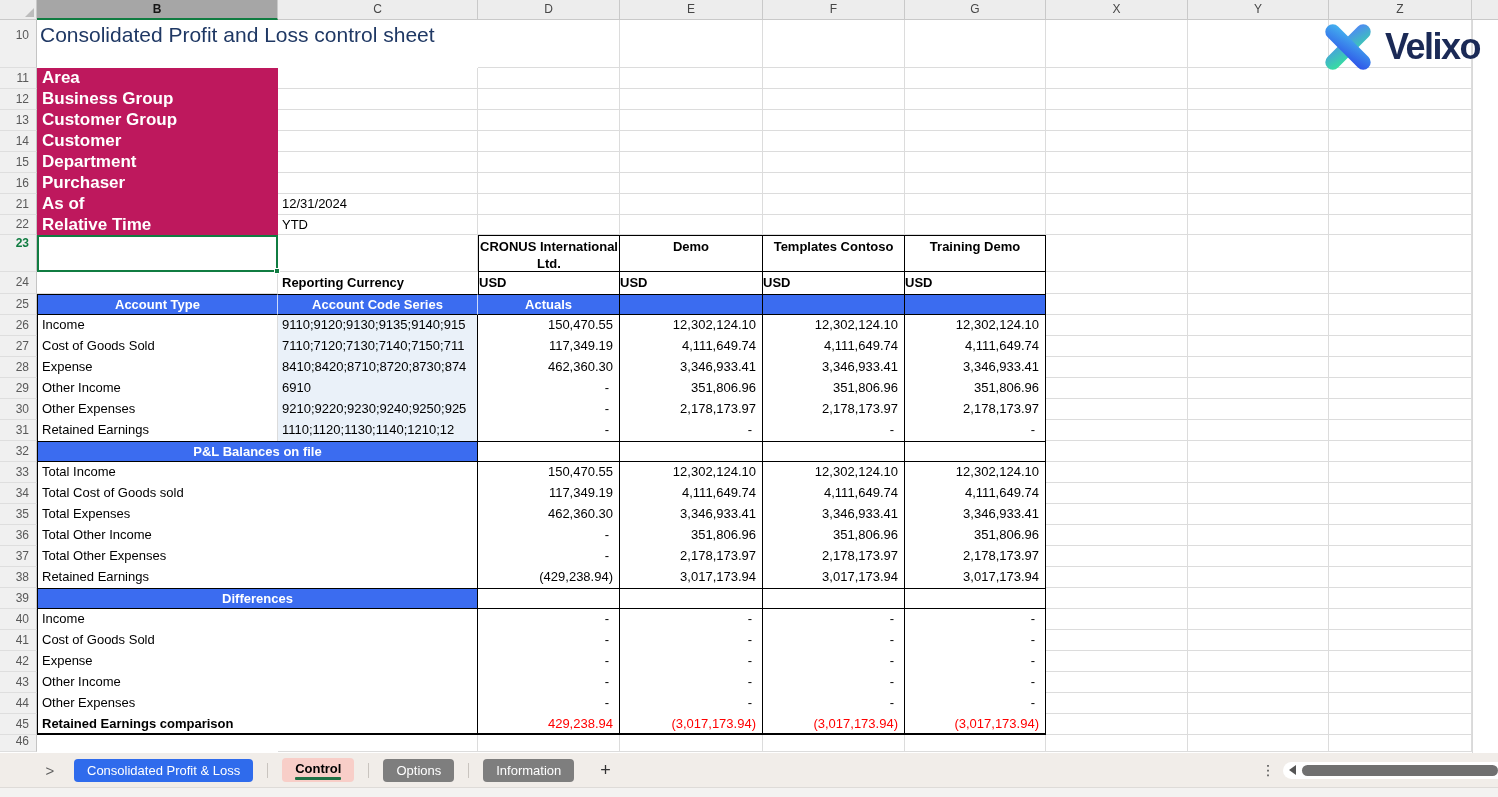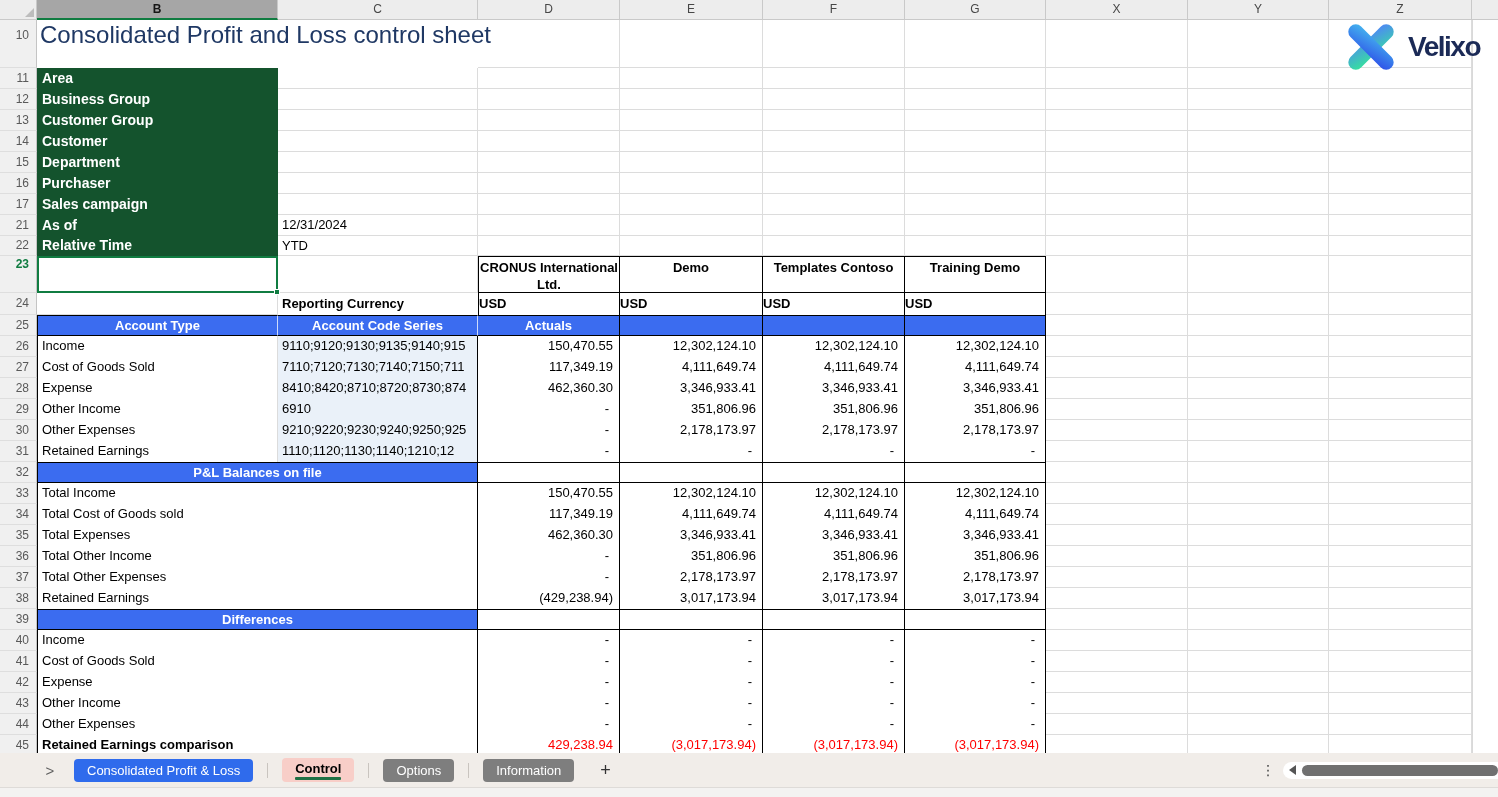--- a/index.html
+++ b/index.html
@@ -26,48 +26,48 @@
   .r37{height:37px;line-height:17px}
   .r22{height:22px;line-height:21px}
   .r13{height:17px;line-height:12px}
   .rh{width:37px;flex:none;background:#F0F0F0;border-right:1px solid #C4C4C4;border-bottom:1px solid #DEDEDE;color:#595959;font-size:12px;text-align:right;padding-right:7px}
   .rh.sel{color:#107C41;font-weight:700}
   .c{flex:none;overflow:hidden;white-space:nowrap}
 
   
   .g{border-right:1px solid #DCDCDC;border-bottom:1px solid #DCDCDC}
   .gR{border-right:1px solid #DCDCDC}
-  .navy{background:#14532d;color:#fff;font-weight:700;font-size:14px;padding-left:5px}
+  .navy{background:#be185d;color:#fff;font-weight:700;font-size:17px;padding-left:5px}
   .blue{background:#3B6CF0;color:#fff;font-weight:700;text-align:center}
   .sepW{border-right:1px solid rgba(255,255,255,.75)}
   .codes{background:#EAF1F9}
   .lab{padding-left:4px}
   .val{text-align:right;padding-right:6px}
   .dash{padding-right:10px}
   .red{color:#FF0000}
   .bold{font-weight:700}
   .ctr{text-align:left;font-weight:700}
   .bL{border-left:1px solid #000}
   .bR{border-right:1px solid #000}
   .bT{border-top:1px solid #000}
   .bB{border-bottom:1px solid #000}
   .bB2{border-bottom:2px solid #000}
   .coh{font-weight:700;text-align:center;white-space:normal;padding-top:2px}
-  .title{font-size:24px;font-weight:500;color:#1F3864;overflow:visible;position:relative;z-index:2;padding-left:3px}
+  .title{font-size:21px;font-weight:500;color:#1F3864;overflow:visible;position:relative;z-index:2;padding-left:3px}
 
   
   .selcell{position:relative;background:#fff;border:2px solid #107C41;overflow:visible}
   .fillhandle{position:absolute;right:-4px;bottom:-4px;width:6px;height:6px;background:#107C41;border:1px solid #fff}
 
   
   .vstrip{position:absolute;top:20px;right:0;width:26px;height:733px;background:#fff;border-left:1px solid #D9D9D9;z-index:3}
 
   
   .logo{position:absolute;top:20px;right:18px;display:flex;align-items:center;gap:10px;z-index:6}
-  .logoText{font-size:28px;font-weight:800;color:#1B2A56;letter-spacing:-1.5px}
+  .logoText{font-size:36px;font-weight:800;color:#1B2A56;letter-spacing:-1.5px}
 
   
   .tabbar{position:absolute;left:0;bottom:10px;width:1498px;height:34px;background:#F1EDE9;display:flex;align-items:center}
   .tb-nav{margin-left:40px;color:#5F5F5F;font-size:15px;width:20px;text-align:center}
   .tab{border-radius:4px;padding:4px 13px;font-size:13px;margin-left:14px;line-height:15px}
   .tab-blue{background:#2F6BEC;color:#fff}
   .tab-gray{background:#7E7E7E;color:#fff}
   .tab-active{background:#F8CEC8;color:#000;font-weight:700;display:flex;flex-direction:column;align-items:flex-end;padding:3px 13px 2px}
   .underline{display:block;width:100%;height:3px;background:#1E7145;margin-top:1px;border-radius:1px}
   .tabsep{width:1px;height:15px;background:#C9C4BF;margin-left:14px}
@@ -172,32 +172,20 @@
         <div class="c wE g"></div>
         <div class="c wF g"></div>
         <div class="c wG g"></div>
       <div class="c wX g"></div>
         <div class="c wY g"></div>
         <div class="c wZ g"></div>
     </div>
     <div class="row r21">
       <div class="rh">16</div>
       <div class="c wB navy">Purchaser</div>
-      <div class="c wC g"></div>
-        <div class="c wD g"></div>
-        <div class="c wE g"></div>
-        <div class="c wF g"></div>
-        <div class="c wG g"></div>
-      <div class="c wX g"></div>
-        <div class="c wY g"></div>
-        <div class="c wZ g"></div>
-    </div>
-    <div class="row r21">
-      <div class="rh">17</div>
-      <div class="c wB navy">Sales campaign</div>
       <div class="c wC g"></div>
         <div class="c wD g"></div>
         <div class="c wE g"></div>
         <div class="c wF g"></div>
         <div class="c wG g"></div>
       <div class="c wX g"></div>
         <div class="c wY g"></div>
         <div class="c wZ g"></div>
     </div>
 

